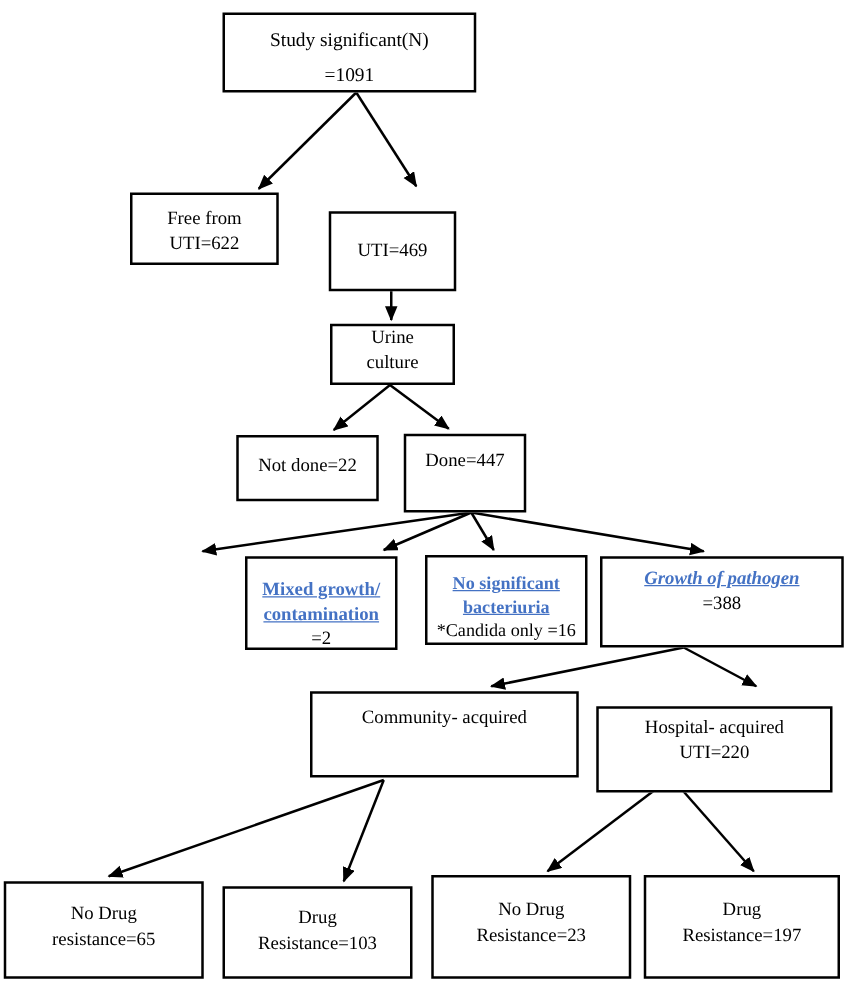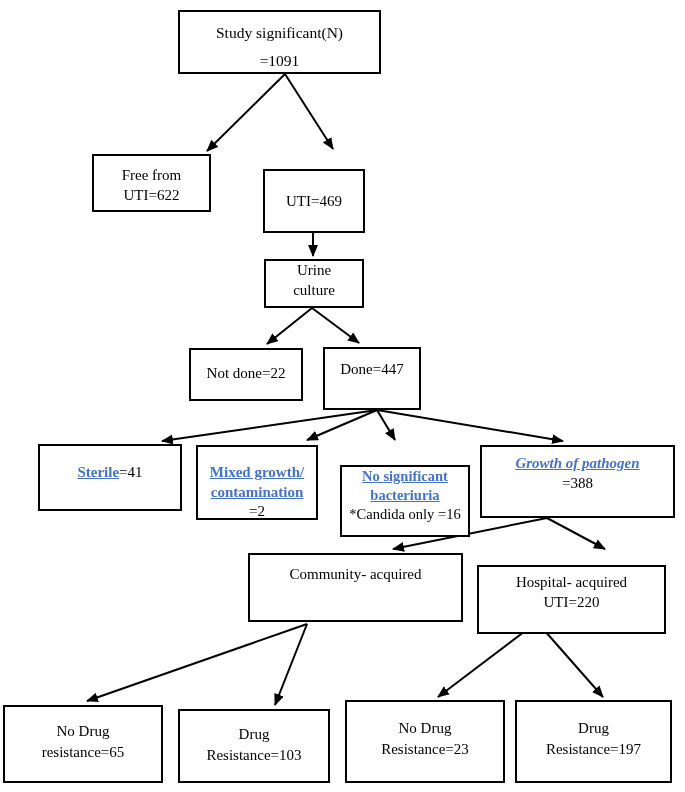--- a/index.html
+++ b/index.html
@@ -35,28 +35,28 @@
     text-decoration: underline;
   }
   .hl-italic {
     color: var(--hl);
     font-weight: bold;
     font-style: italic;
     text-decoration: underline;
   }
   
   [data-name="node-study-population"]        { left:178px; top:10px;  width:203px; height:64px; padding-top:7px;  line-height:1.8; font-size:15.5px; }
-  [data-name="node-free-from-uti"]           { left:92px; top:154px; width:119px; height:58px; padding-top:9px; }
+  [data-name="node-free-from-uti"]           { left:104px; top:154px; width:119px; height:58px; padding-top:9px; }
   [data-name="node-uti"]                     { left:263px; top:169px; width:102px; height:64px; padding-top:20px; }
   [data-name="node-urine-culture"]           { left:264px; top:259px; width:100px; height:49px; padding-top:0; line-height:1.3; }
   [data-name="node-not-done"]                { left:189px; top:348px; width:114px; height:53px; padding-top:13px; }
   [data-name="node-done"]                    { left:323px; top:347px; width:98px;  height:63px; padding-top:10px; }
   [data-name="node-sterile"]                 { left:38px;  top:444px; width:144px; height:67px; padding-top:16px; }
   [data-name="node-mixed-growth"]            { left:196px; top:445px; width:122px; height:75px; padding-top:16px;  line-height:1.3; }
-  [data-name="node-no-significant"]          { left:340px; top:444px; width:130px; height:72px; padding-top:0;  line-height:1.3; font-size:14.5px;margin-top:21px; }
+  [data-name="node-no-significant"]          { left:340px; top:444px; width:130px; height:72px; padding-top:12px;  line-height:1.3; font-size:14.5px; }
   [data-name="node-growth-of-pathogen"]      { left:480px; top:445px; width:195px; height:73px; padding-top:7px;  line-height:1.3; }
   [data-name="node-community-acquired"]      { left:248px; top:553px; width:215px; height:69px; padding-top:9px; }
   [data-name="node-hospital-acquired"]       { left:477px; top:565px; width:189px; height:69px; padding-top:5px; }
   [data-name="node-community-no-resistance"] { left:3px;   top:705px; width:160px; height:78px; padding-top:14px; line-height:1.4; }
   [data-name="node-community-resistance"]    { left:178px; top:709px; width:152px; height:74px; padding-top:13px; line-height:1.4; }
   [data-name="node-hospital-no-resistance"]  { left:345px; top:700px; width:160px; height:83px; padding-top:16px; line-height:1.4; }
   [data-name="node-hospital-resistance"]     { left:515px; top:700px; width:157px; height:83px; padding-top:16px; line-height:1.4; }
 </style>
 </head>
 <body>
@@ -108,25 +108,20 @@
   </div>
 
   <div class="box" data-name="node-not-done">
     <span class="line" data-name="not-done-label">Not done=22</span>
   </div>
 
   <div class="box" data-name="node-done">
     <span class="line" data-name="done-label">Done=447</span>
   </div>
 
-  <div class="box" data-name="node-sterile">
-    <span class="line" data-name="sterile-line">
-      <span class="hl" data-name="sterile-highlight">Sterile</span><span data-name="sterile-value">=41</span>
-    </span>
-  </div>
 
   <div class="box" data-name="node-mixed-growth">
     <span class="line hl" data-name="mixed-growth-highlight-line1">Mixed growth/</span>
     <span class="line hl" data-name="mixed-growth-highlight-line2">contamination</span>
     <span class="line" data-name="mixed-growth-value">=2</span>
   </div>
 
   <div class="box" data-name="node-no-significant">
     <span class="line hl" data-name="no-significant-highlight-line1">No significant</span>
     <span class="line hl" data-name="no-significant-highlight-line2">bacteriuria</span>

